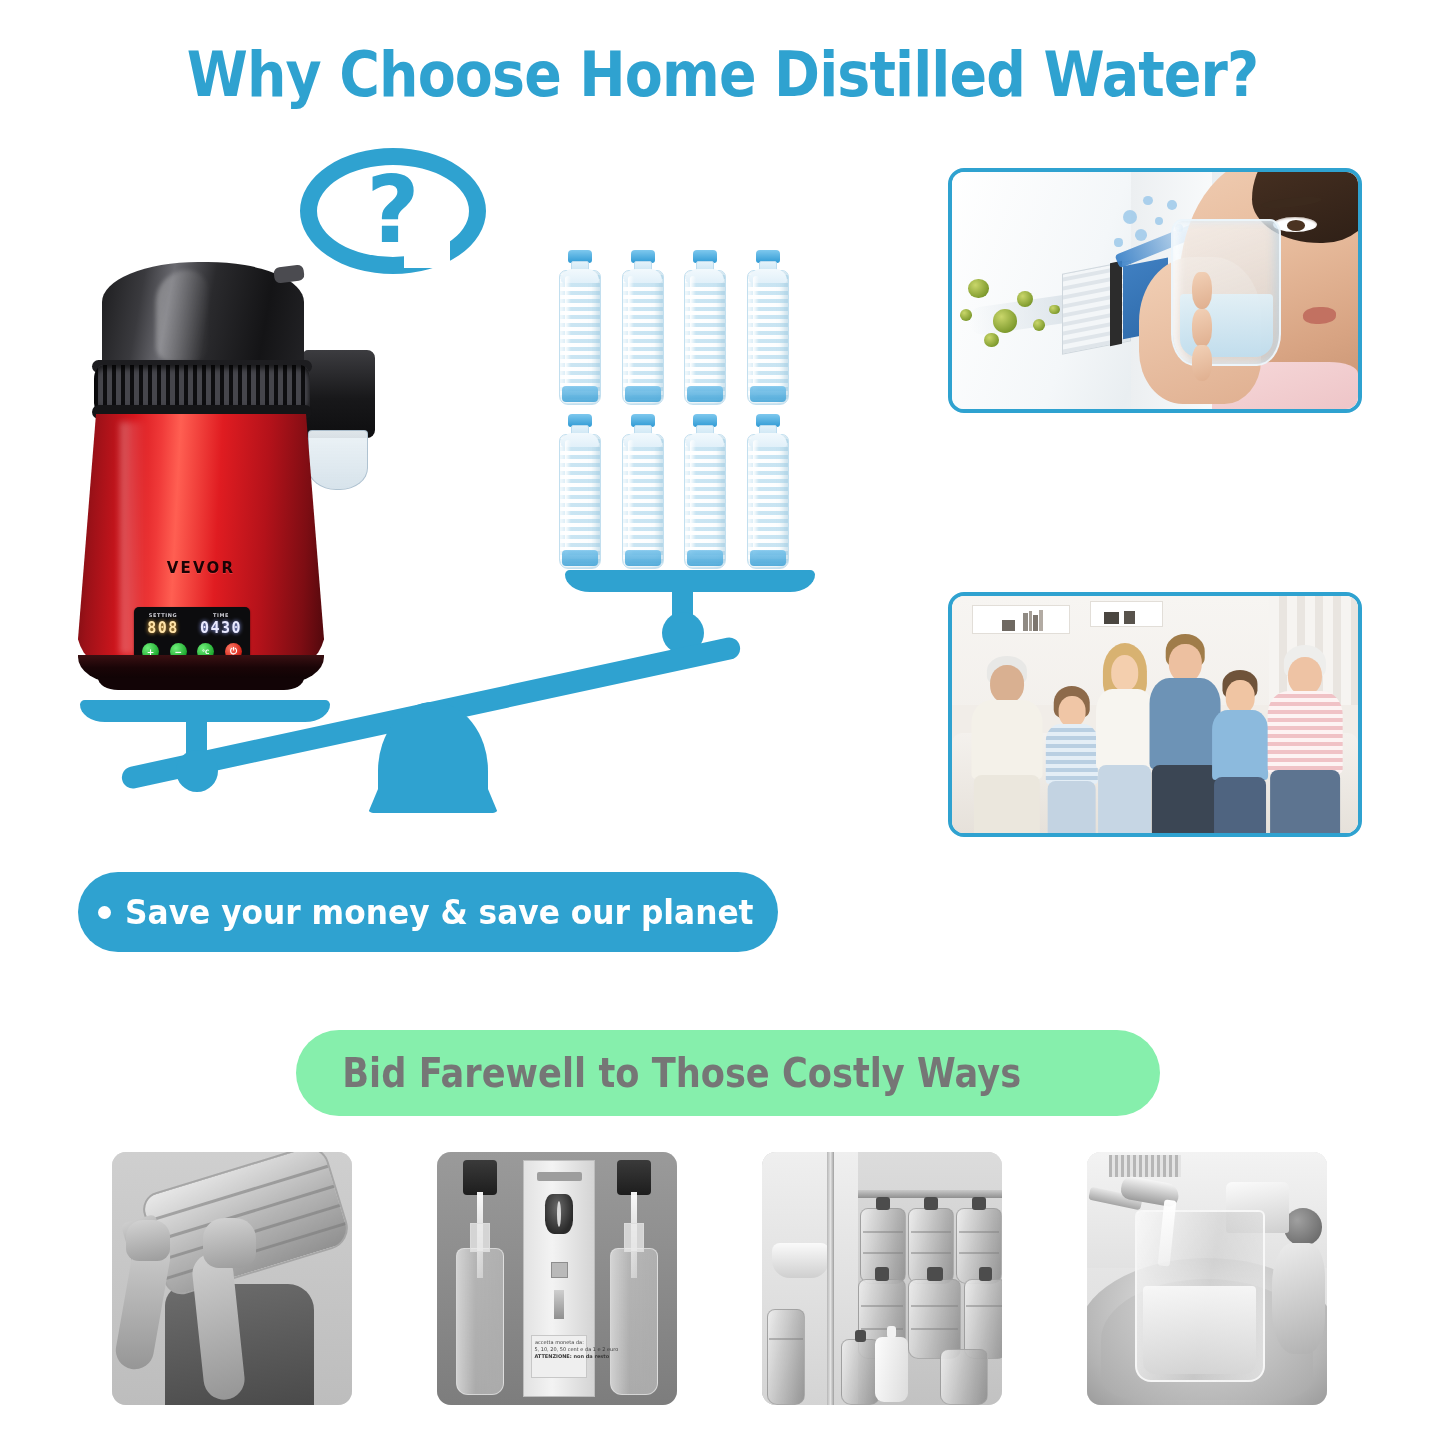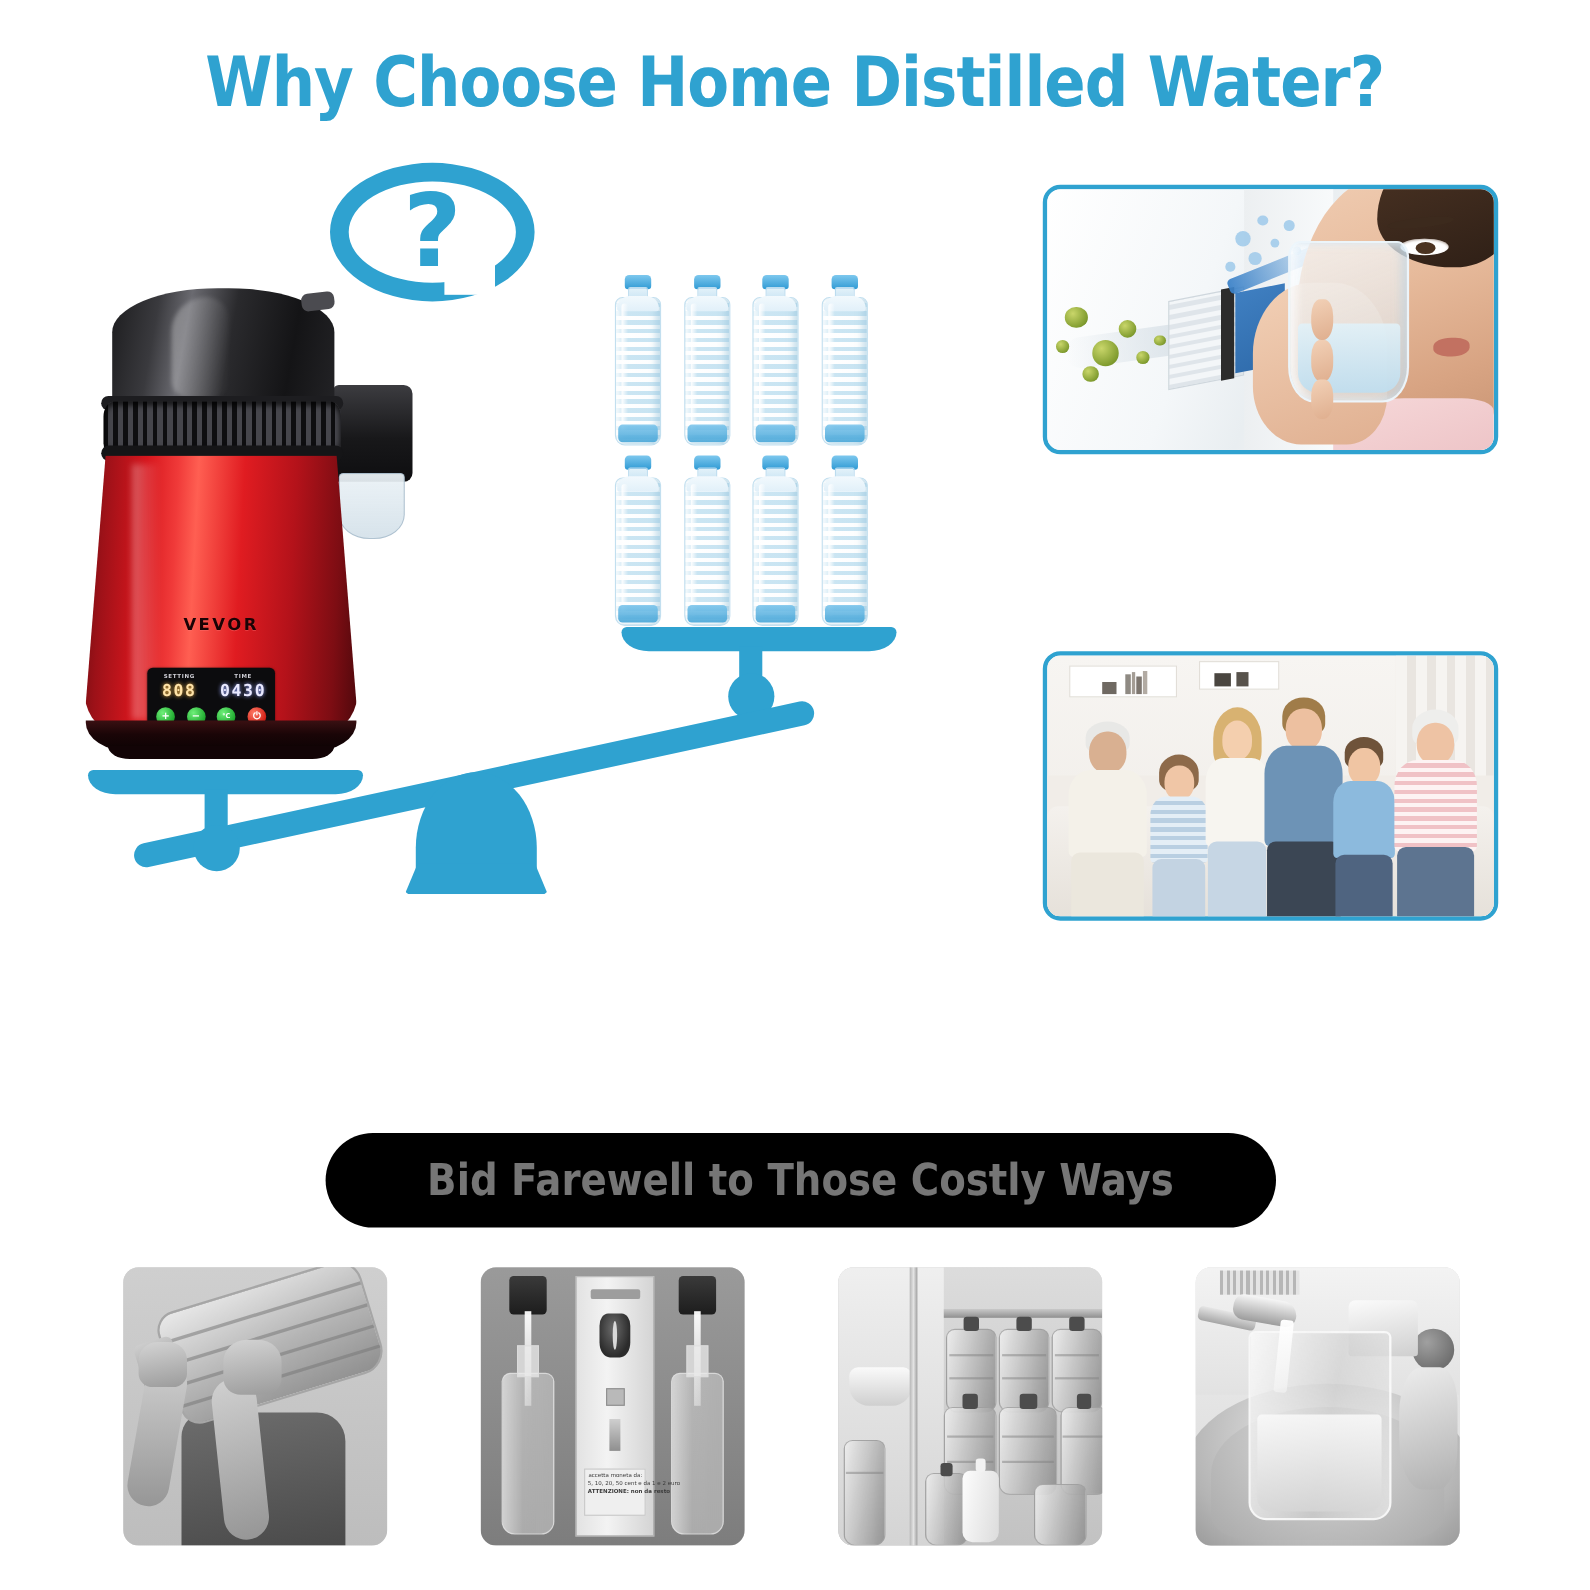--- a/index.html
+++ b/index.html
@@ -610,25 +610,25 @@
     left: 78px; top: 872px; width: 700px; height: 80px;
     padding-left: 20px;
   }
   #pill-save .pill-text { font-size: 34px; margin-left: 14px; }
 
   
   #banner-costly {
     position: absolute;
     left: 296px; top: 1030px;
     width: 864px; height: 86px;
-    background: #000000;
+    background: #86efac;
     border-radius: 44px;
     display: flex;
     align-items: center;
-    justify-content: center;
+    justify-content: flex-start;
   }
   #banner-costly .banner-text {
     font-family: "DejaVu Sans", sans-serif;
     font-weight: bold;
     font-size: 40px;
     color: #767676;
     white-space: nowrap;
     transform: scaleX(0.88);
   }
 
@@ -1090,20 +1090,24 @@
 
     <div class="person" style="left:77%; width:20%; height:80%;">
       <div class="p-hair" style="top:1%; width:52%; height:18%; background:#eeeeec;"></div>
       <div class="p-head" style="top:7%; width:42%; height:20%; background:#eec3a4;"></div>
       <div class="p-body" style="top:25%; width:92%; height:44%; background:repeating-linear-gradient(0deg,#fdf3f3 0 4px,#f0c2c6 4px 8px);"></div>
       <div class="p-legs" style="top:67%; width:86%; height:35%; background:#5d7490;"></div>
     </div>
   </div>
 
 
+  <div class="pill" id="pill-save">
+    <span class="pill-dot"></span>
+    <span class="pill-text">Save your money &amp; save our planet</span>
+  </div>
 
   <div id="banner-costly">
     <span class="banner-text">Bid Farewell to Those Costly Ways</span>
   </div>
 
   <div class="gray-photo" id="gphoto-0">
     <div class="jc-bg"></div>
     <div class="jc-torso"></div>
     <div class="jc-jug">
       <div class="jc-jug-rib" style="top:22%;"></div>

